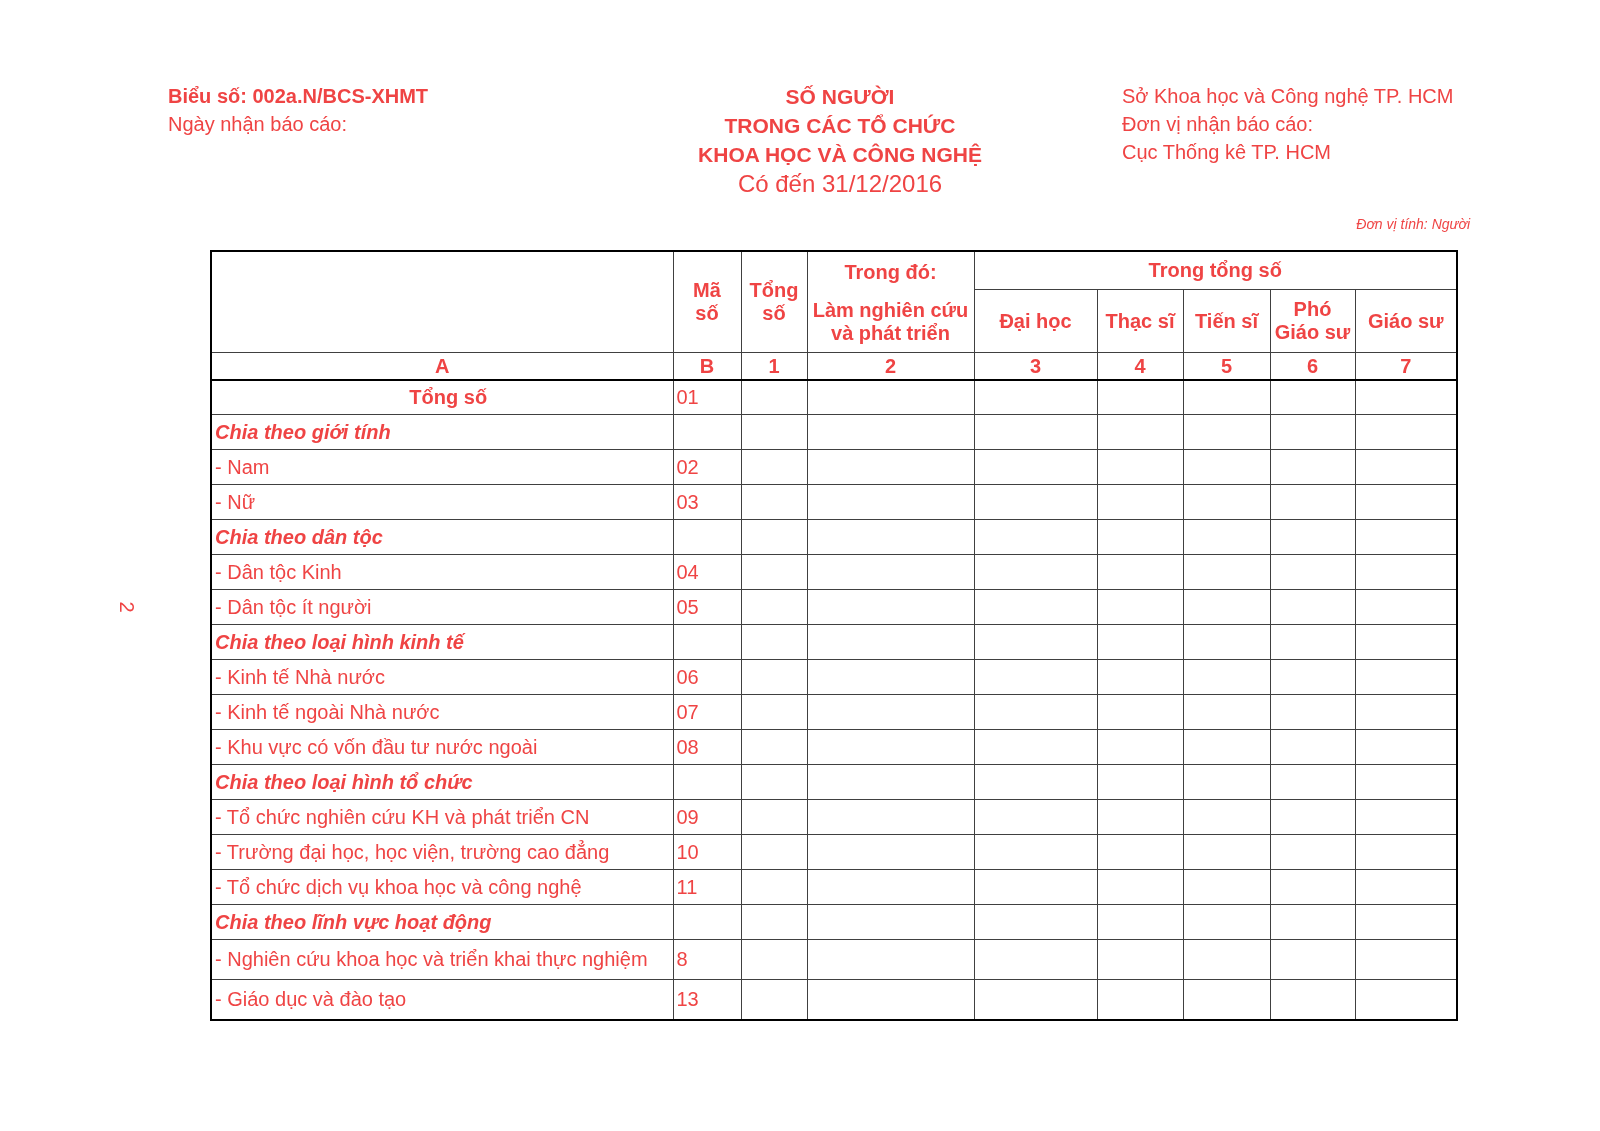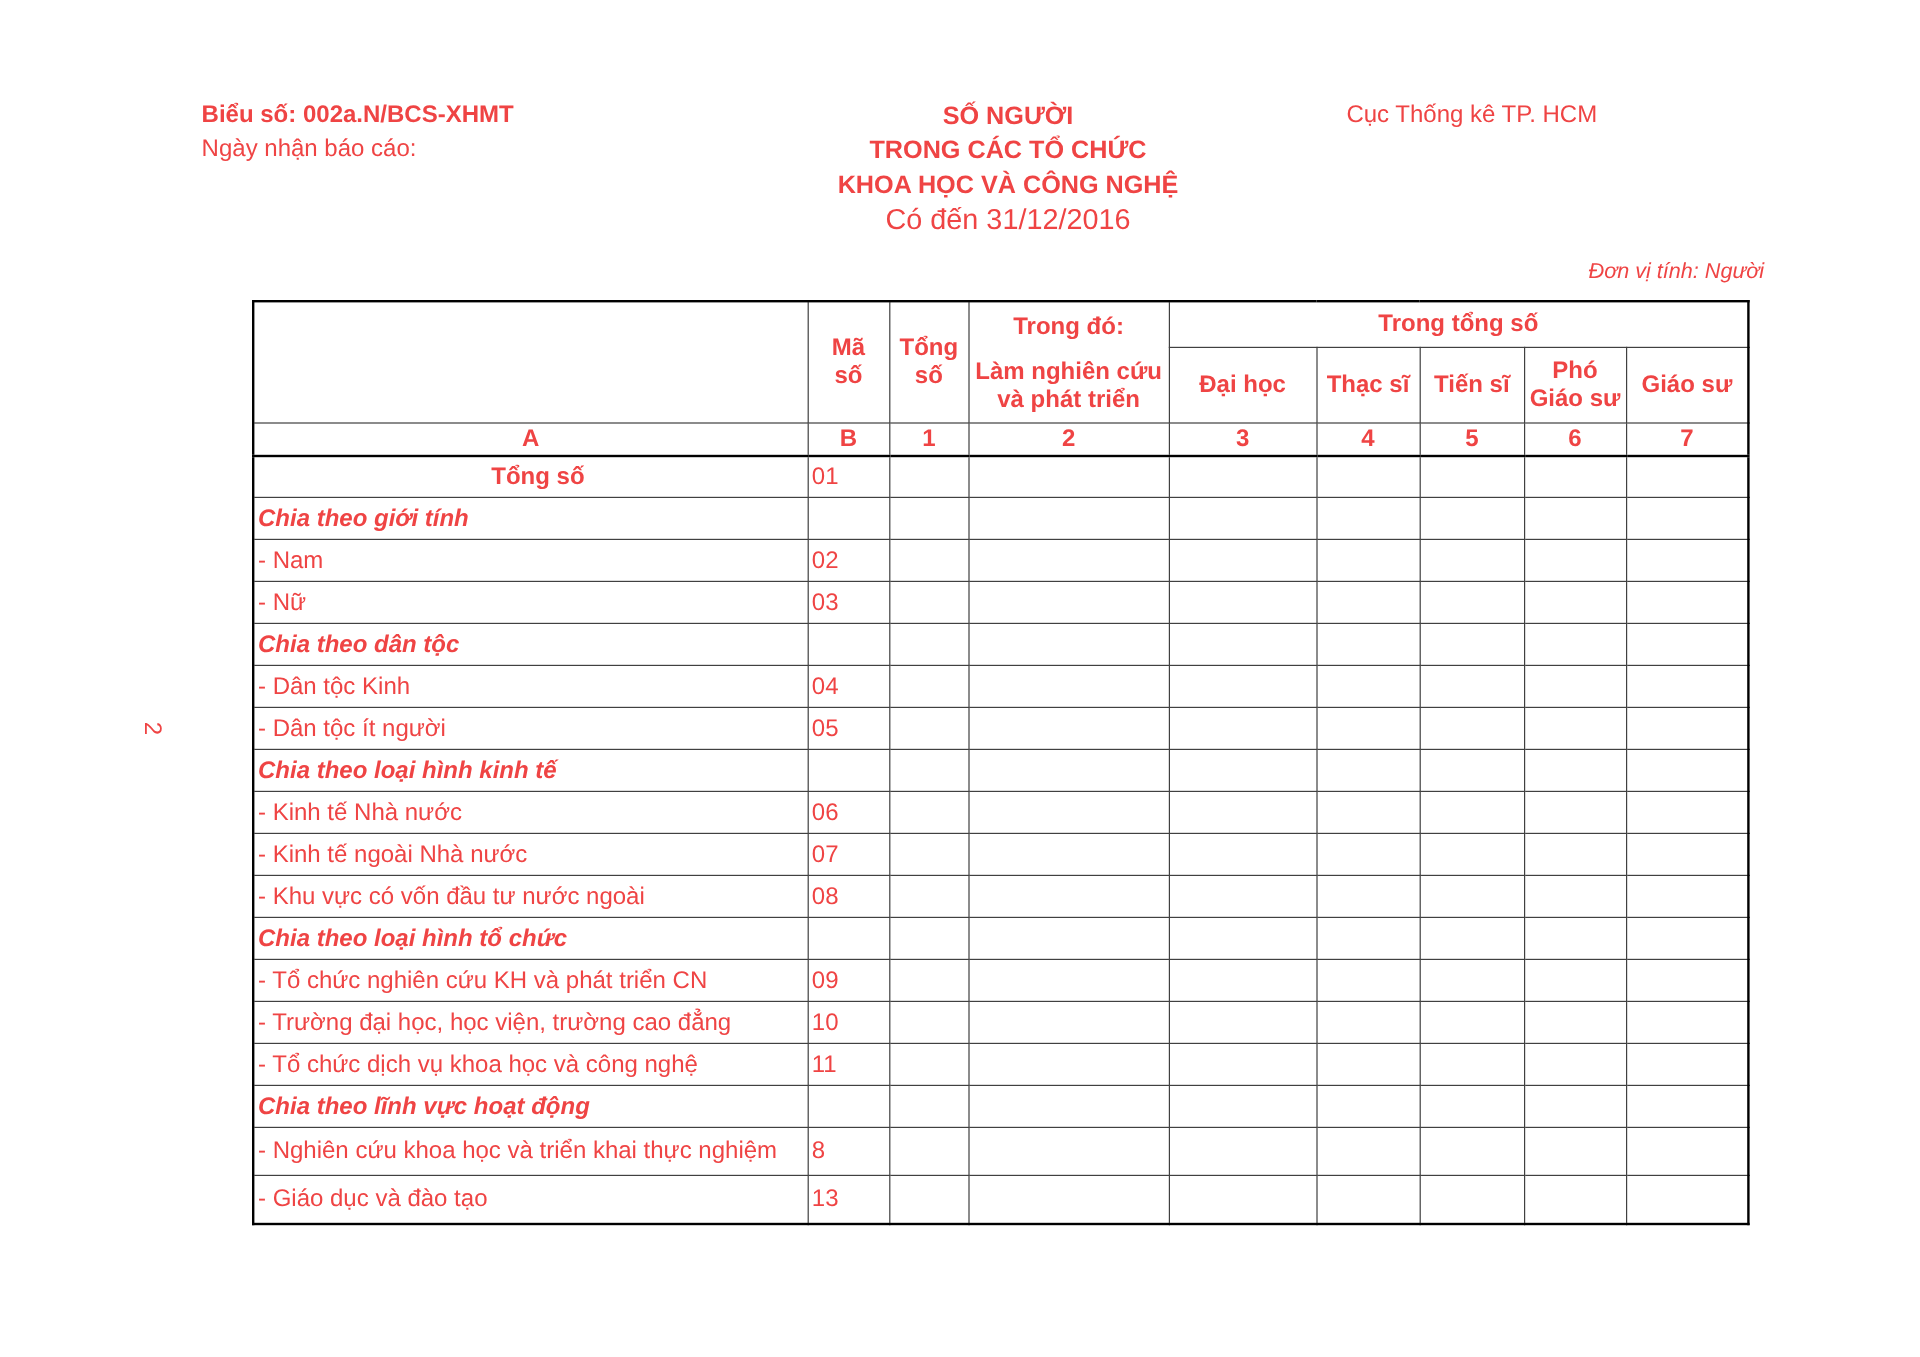--- a/index.html
+++ b/index.html
@@ -10,21 +10,21 @@
     font-family:"Liberation Sans", sans-serif;
     overflow:hidden;
   }
   
   .hdr-left { position:absolute; left:168px; top:82px; font-size:20px; line-height:28px; }
   .hdr-left .bold { font-weight:bold; }
   .hdr-center { position:absolute; left:640px; top:82px; width:400px; text-align:center;
                 font-size:21px; line-height:29px; font-weight:bold; }
   .hdr-center .date-line { font-weight:normal; font-size:24px; }
   .hdr-right { position:absolute; left:1122px; top:82px; font-size:20px; line-height:28px; }
-  .unit-note { position:absolute; right:130px; top:216px; font-size:18px; font-style:italic; }
+  .unit-note { position:absolute; right:130px; top:216px; font-size:14px; font-style:italic; }
   .page-num { position:absolute; left:112px; top:592px; width:30px; height:30px;
               line-height:30px; text-align:center; font-size:20px;
               transform:rotate(90deg); }
   
   table.report {
     position:absolute; left:210px; top:250px;
     border-collapse:collapse; table-layout:fixed;
     border:2px solid #000;
     font-size:20px;
   }
@@ -66,20 +66,22 @@
   </div>
 
   <div class="hdr-center">
     <div>SỐ NGƯỜI</div>
     <div>TRONG CÁC TỔ CHỨC</div>
     <div>KHOA HỌC VÀ CÔNG NGHỆ</div>
     <div class="date-line">Có đến 31/12/2016</div>
   </div>
 
   <div class="hdr-right">
+    <div>Sở Khoa học và Công nghệ TP. HCM</div>
+    <div>Đơn vị nhận báo cáo:</div>
     <div>Cục Thống kê TP. HCM</div>
   </div>
 
   <div class="unit-note">Đơn vị tính: Người</div>
 
   <div class="page-num">2</div>
 
   <table class="report">
     <colgroup>
       <col style="width:462px">

